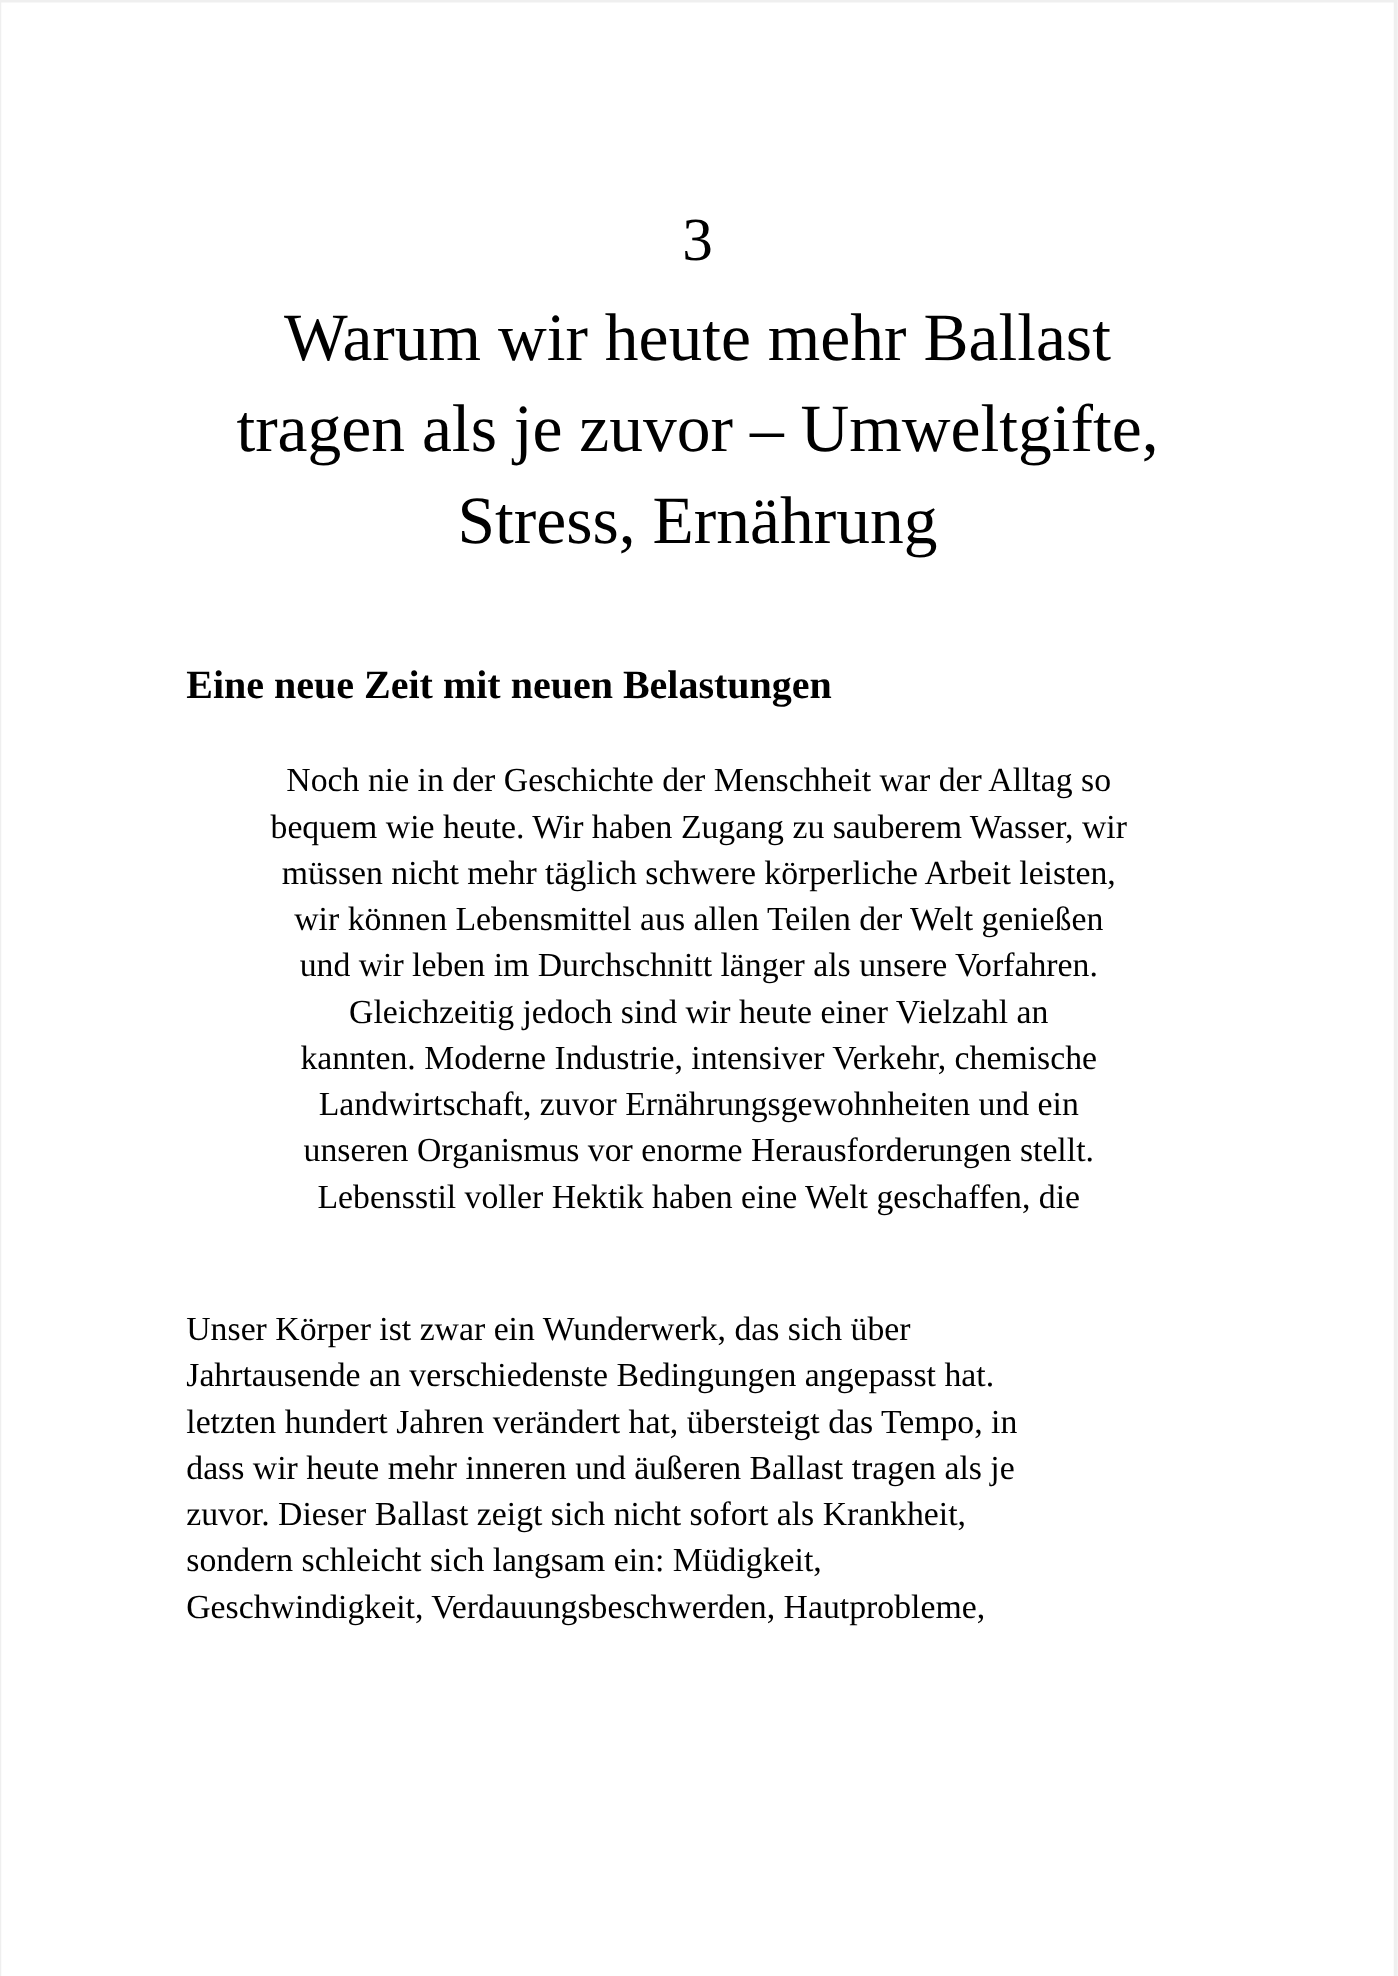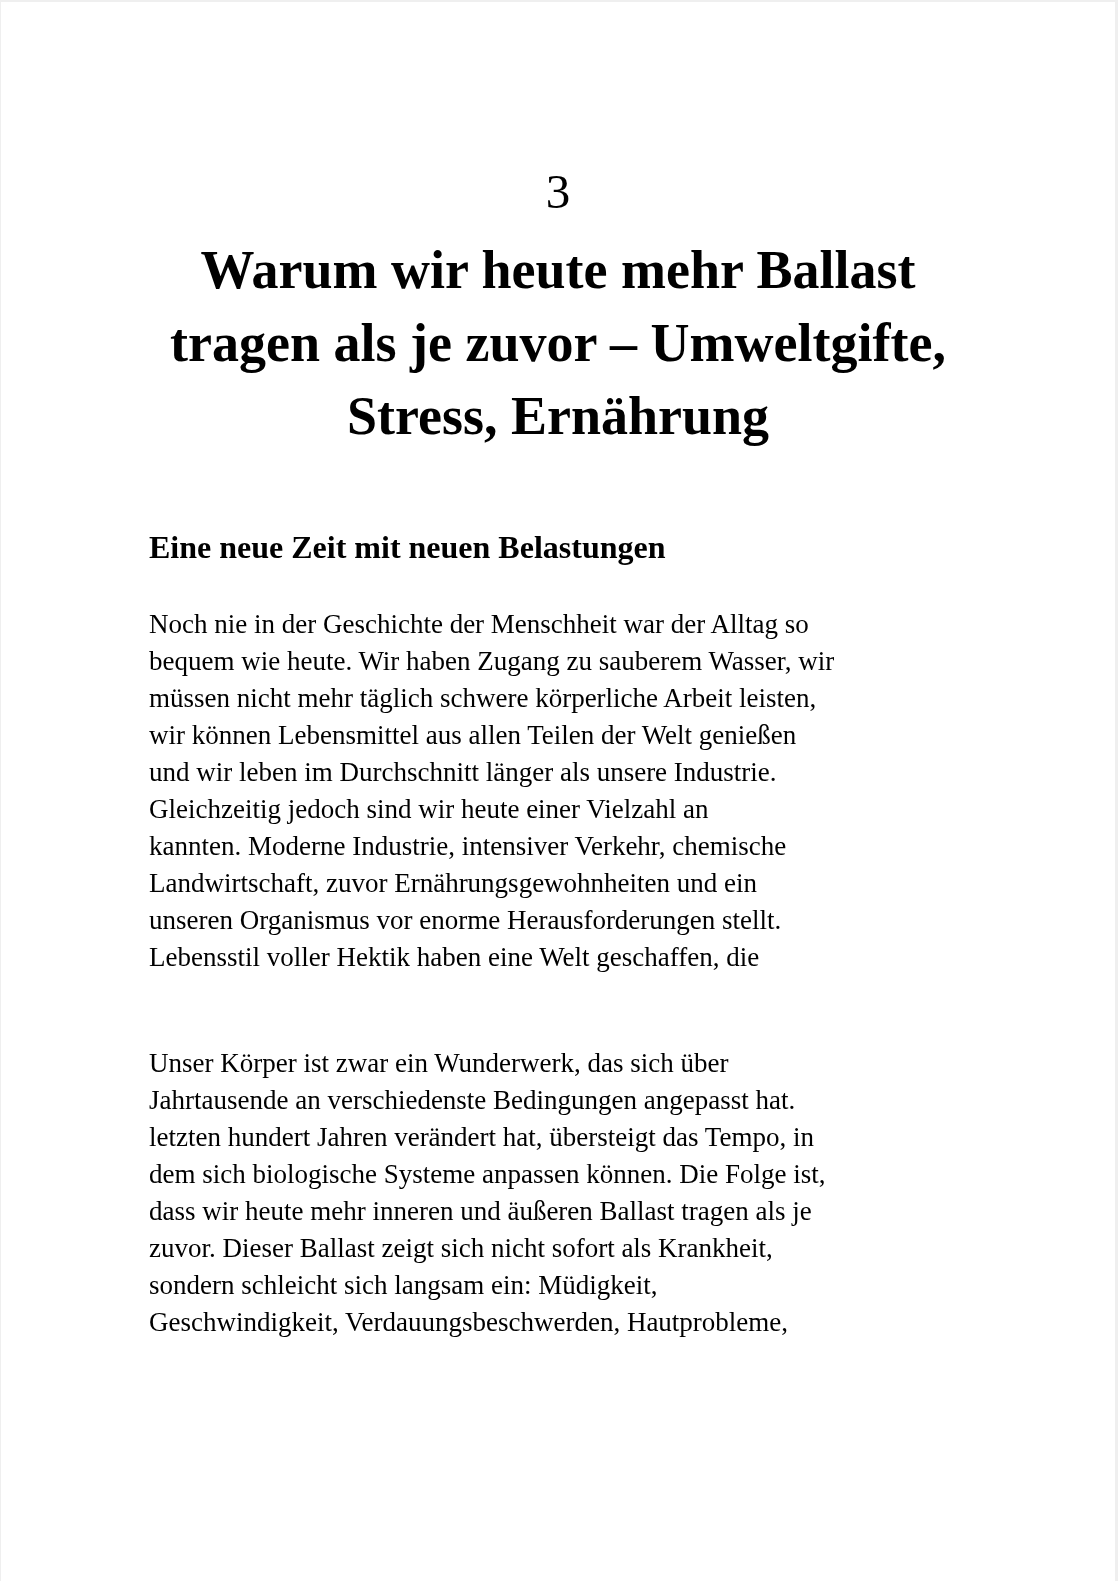--- a/index.html
+++ b/index.html
@@ -33,21 +33,21 @@
     }
     .chapter-title {
       position: absolute;
       left: 0;
       width: 1114px;
       top: 232px;
       text-align: center;
       font-size: 54px;
       line-height: 73px;
       margin: 0;
-      font-weight: bold;
+      font-weight: normal;
     }
     .chapter-title span { display: block; }
     .section-heading {
       position: absolute;
       left: 148px;
       top: 525px;
       font-size: 32px;
       line-height: 40px;
       margin: 0;
       font-weight: bold;
@@ -55,21 +55,21 @@
     }
     .para {
       position: absolute;
       left: 148px;
       width: 820px;
       margin: 0;
       font-size: 27px;
       line-height: 37px;
     }
     .para span { display: block; white-space: nowrap; }
-    .para-1 { top: 604px; }
+    .para-1 { top: 604px; text-align: center; }
     .para-2 { top: 1043px; }
   </style>
 </head>
 <body>
 
 <div class="page">
 
   <div class="chapter-number">3</div>
 
   <h1 class="chapter-title">
@@ -78,32 +78,31 @@
     <span>Stress, Ernährung</span>
   </h1>
 
   <h2 class="section-heading">Eine neue Zeit mit neuen Belastungen</h2>
 
   <p class="para para-1">
     <span>Noch nie in der Geschichte der Menschheit war der Alltag so</span>
     <span>bequem wie heute. Wir haben Zugang zu sauberem Wasser, wir</span>
     <span>müssen nicht mehr täglich schwere körperliche Arbeit leisten,</span>
     <span>wir können Lebensmittel aus allen Teilen der Welt genießen</span>
-    <span>und wir leben im Durchschnitt länger als unsere Industrie.</span>
+    <span>und wir leben im Durchschnitt länger als unsere Vorfahren.</span>
     <span>Gleichzeitig jedoch sind wir heute einer Vielzahl an</span>
     <span>kannten. Moderne Industrie, intensiver Verkehr, chemische</span>
     <span>Landwirtschaft, zuvor Ernährungsgewohnheiten und ein</span>
     <span>unseren Organismus vor enorme Herausforderungen stellt.</span>
     <span>Lebensstil voller Hektik haben eine Welt geschaffen, die</span>
   </p>
 
   <p class="para para-2">
     <span>Unser Körper ist zwar ein Wunderwerk, das sich über</span>
     <span>Jahrtausende an verschiedenste Bedingungen angepasst hat.</span>
     <span>letzten hundert Jahren verändert hat, übersteigt das Tempo, in</span>
-    <span>dem sich biologische Systeme anpassen können. Die Folge ist,</span>
     <span>dass wir heute mehr inneren und äußeren Ballast tragen als je</span>
     <span>zuvor. Dieser Ballast zeigt sich nicht sofort als Krankheit,</span>
     <span>sondern schleicht sich langsam ein: Müdigkeit,</span>
     <span>Geschwindigkeit, Verdauungsbeschwerden, Hautprobleme,</span>
   </p>
 
 </div>
 
 </body></html>

